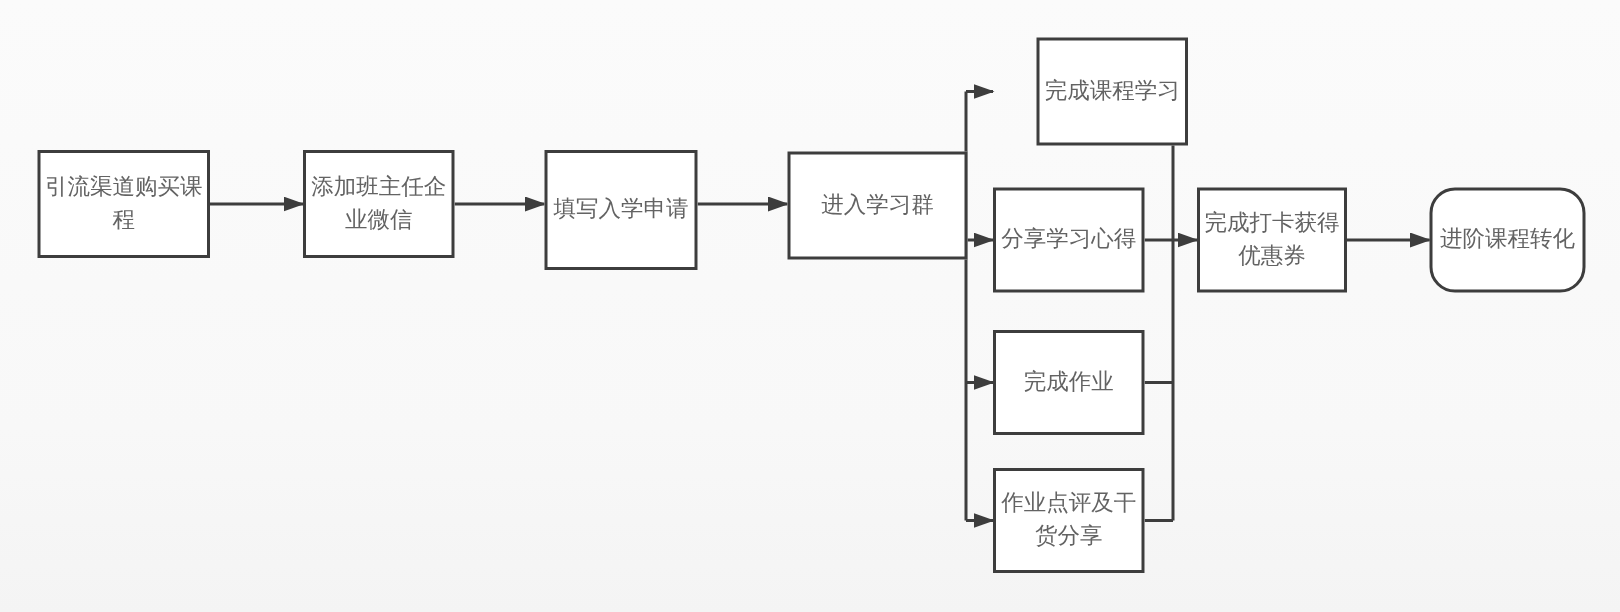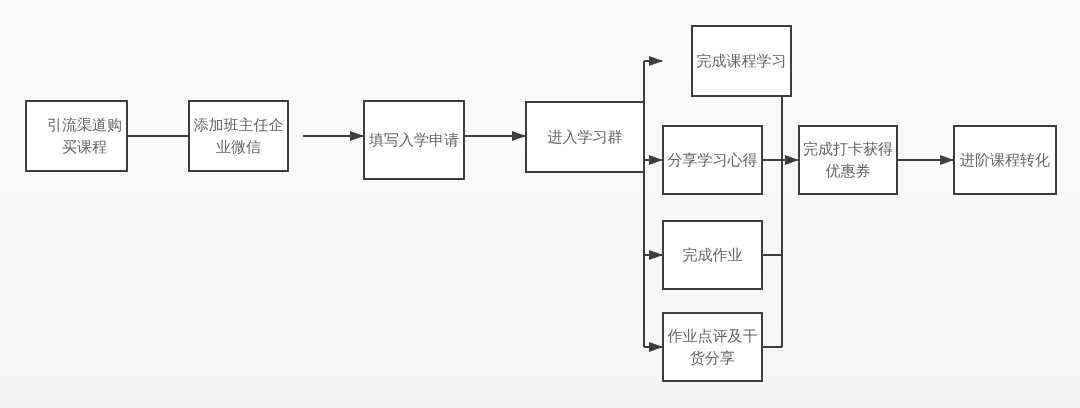--- a/index.html
+++ b/index.html
@@ -25,25 +25,25 @@
     border: 2px solid #3d3d3d;
     display: flex;
     align-items: center;
     justify-content: center;
     text-align: center;
     color: #636363;
     font-size: 15px;
     line-height: 1.5;
   }
   .node span { display: inline-block; padding: 0 2px; }
-  .node.rounded { border-radius: 0; }
+  .node.rounded { border-radius: 17px; }
 
   
-  .n1  { left: 25px;  top: 100px; width: 103px; height: 72px; padding-left: 16px; }
-  .n2  { left: 188px; top: 100px; width: 101px; height: 72px; }
+  .n1  { left: 25px;  top: 100px; width: 115px; height: 72px; }
+  .n2  { left: 202px; top: 100px; width: 101px; height: 72px; }
   .n3  { left: 363px; top: 100px; width: 102px; height: 80px; }
   .n4  { left: 525px; top: 101px; width: 120px; height: 72px; justify-content: center; }
   .n5  { left: 662px; top: 25px;  width: 101px; height: 72px; margin-left: 29px; }
   .n6  { left: 662px; top: 125px; width: 101px; height: 70px; }
   .n7  { left: 662px; top: 220px; width: 101px; height: 70px; }
   .n8  { left: 662px; top: 312px; width: 101px; height: 70px; }
   .n9  { left: 798px; top: 125px; width: 100px; height: 70px; justify-content: flex-end; }
   .n10 { left: 953px; top: 125px; width: 104px; height: 70px; }
 </style>
 </head>

